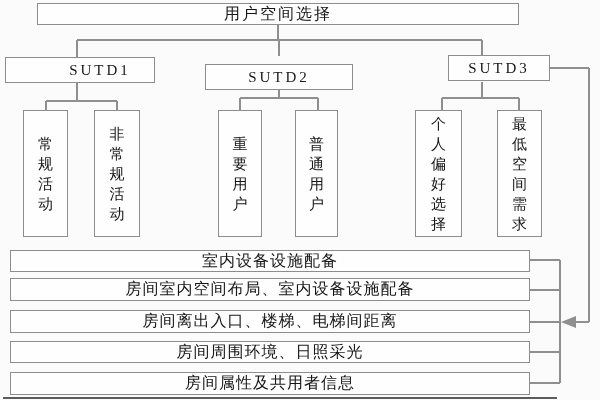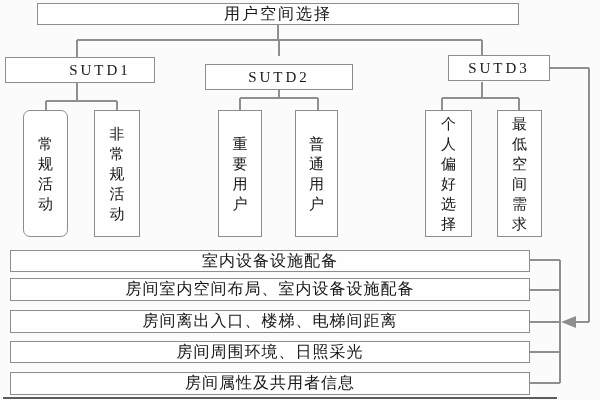--- a/index.html
+++ b/index.html
@@ -30,25 +30,25 @@
   #sutd1{left:5px;top:57px;width:150px;padding-left:40px;}
   #sutd2{left:205px;top:56px;width:148px;margin-top:8px;}
   #sutd3{left:448px;top:55px;width:102px;}
   .vbox{top:110px;height:127px;font-size:15px;}
   .vbox .vtext{
     width:1.1em;
     line-height:20px;
     word-break:break-all;
     text-align:center;
   }
-  #leaf-regular{left:23px;width:45px;border-radius:7px;}
+  #leaf-regular{left:23px;width:45px;}
   #leaf-nonregular{left:94px;width:46px;}
   #leaf-important{left:218px;width:44px;}
   #leaf-ordinary{left:295px;width:43px;}
-  #leaf-preference{left:425px;width:47px;}
+  #leaf-preference{left:415px;width:47px;}
   #leaf-minspace{left:497px;width:45px;}
   .bar{left:10px;width:520px;font-size:16px;letter-spacing:1px;}
   #bar-0{top:250px;height:22px;}
   #bar-1{top:278px;height:23px;}
   #bar-2{top:310px;height:23px;}
   #bar-3{top:341px;height:22px;text-align:center;}
   #bar-4{top:372px;height:23px;font-family:Liberation Mono, monospace;}
   #bottom-edge{
     position:absolute;left:3px;top:397px;width:554px;height:2px;
     background:#3f3f3f;opacity:.85;z-index:3;

